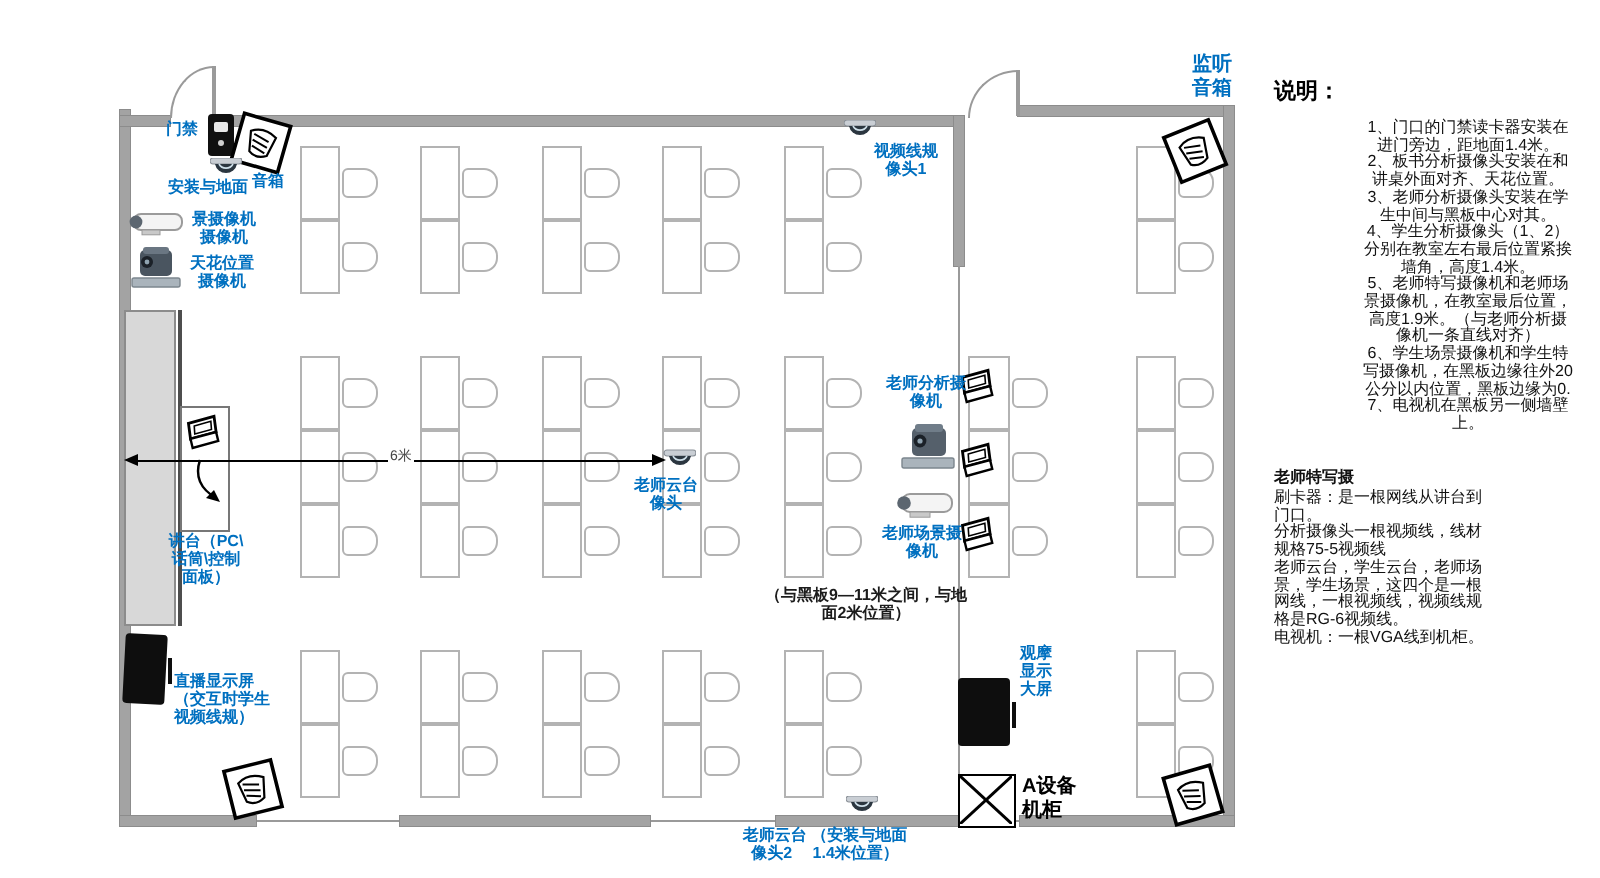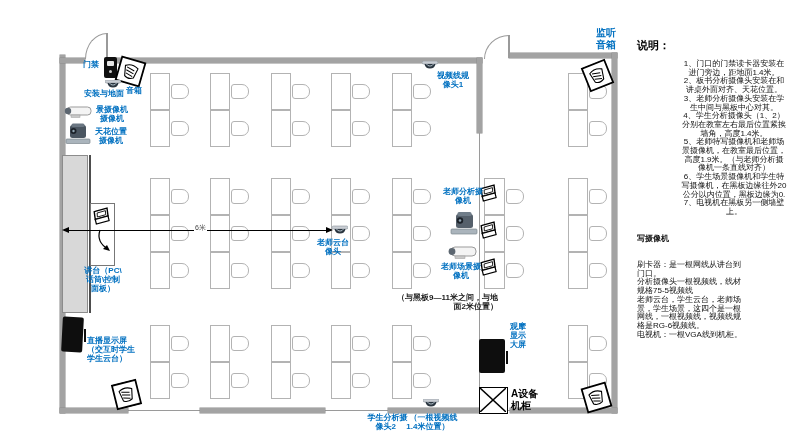--- a/index.html
+++ b/index.html
@@ -180,21 +180,21 @@
     <path d="M15 23 l-7 -2 l4 -4 z" fill="#000"></path>
   </svg>
   <div class="lbl ctr" style="left:77px;top:266px;width:52px;">讲台（PC\
 话筒\控制
 面板）</div>
 
   <div class="mon" style="left:62px;top:317px;width:21px;height:35px;transform:rotate(3deg);"></div>
   <div class="nub" style="left:84px;top:329px;width:2px;height:13px;"></div>
   <div class="lbl" style="left:87px;top:336px;">直播显示屏
 （交互时学生
-学生云台）</div>
+视频线规）</div>
 
   <div class="lbl" style="left:83px;top:60px;">门禁</div>
   <div class="abs" style="left:104px;top:57px;width:13px;height:21px;background:#101010;border-radius:2px;">
     <div style="position:absolute;left:3px;top:4px;width:7px;height:5px;background:#e8e8e8;border-radius:1px;"></div>
     <div style="position:absolute;left:5px;top:13px;width:3px;height:3px;background:#cfcfcf;border-radius:50%;"></div>
   </div>
   <div class="speaker" style="left:117px;top:58px;transform:rotate(16deg);">
     <svg width="27" height="27" viewBox="0 0 27 27">
         <rect x="1.5" y="1.5" width="24" height="24" fill="#fff" stroke="#000" stroke-width="1.8"></rect>
         <path d="M7 9 Q13 5 20 9 L18 19 Q13 22 9 19 Z" fill="#fff" stroke="#000" stroke-width="1.1"></path>
@@ -261,21 +261,21 @@
   <div class="lbl ctr" style="left:428px;top:71px;width:50px;">视频线规
 像头1</div>
 
   <div class="dome" style="left:423px;top:396px;">
     <svg width="16" height="11" viewBox="0 0 16 11">
         <rect x="0" y="0" width="16" height="3" rx="1.5" fill="#c9ced4" stroke="#8a9097" stroke-width="0.6"></rect>
         <path d="M2.5 3 A5.6 5.6 0 0 0 13.5 3 Z" fill="#2b3640"></path>
         <path d="M4.5 3 A4 4 0 0 0 11.5 3" fill="none" stroke="#cfe0ea" stroke-width="0.8"></path>
       </svg>
   </div>
-  <div class="lbl ctr" style="left:330px;top:413px;width:165px;">学生分析摄 （一根视频线
+  <div class="lbl ctr" style="left:330px;top:413px;width:165px;">老师云台 （安装与地面
 像头2　 1.4米位置）</div>
 
   <div class="lbl ctr" style="left:438px;top:187px;width:50px;">老师分析摄
 像机</div>
   <div class="abs" style="left:448px;top:209px;">
     <svg width="32" height="27" viewBox="0 0 32 27">
         <rect x="3" y="20" width="26" height="5" rx="1" fill="#aab4bc" stroke="#7c868e" stroke-width="0.7"></rect>
         <rect x="8" y="5" width="17" height="14" rx="2.5" fill="#55606b"></rect>
         <rect x="9.5" y="3" width="14" height="4" rx="1.5" fill="#707d89"></rect>
         <circle cx="12" cy="11.5" r="3.2" fill="#1b2128"></circle>
@@ -285,21 +285,21 @@
   <div class="abs" style="left:445px;top:244px;">
     <svg width="33" height="16" viewBox="0 0 33 16">
         <rect x="6" y="3" width="25" height="9" rx="4" fill="#f4f4f4" stroke="#9b9b9b" stroke-width="1"></rect>
         <circle cx="7" cy="7.5" r="3.4" fill="#5c6670"></circle>
         <rect x="10" y="12" width="10" height="2.6" fill="#c9c9c9" stroke="#9b9b9b" stroke-width="0.5"></rect>
       </svg>
   </div>
   <div class="lbl ctr" style="left:435px;top:262px;width:52px;">老师场景摄
 像机</div>
 
-  <div class="blk ctr" style="left:368px;top:293px;width:130px;text-align:right;">（与黑板9—11米之间，与地
+  <div class="blk ctr" style="left:368px;top:293px;width:130px;text-align:center;">（与黑板9—11米之间，与地
 面2米位置）</div>
 
   <div class="lbl ctr" style="left:586px;top:27px;width:40px;font-size:10px;line-height:12px;">监听
 音箱</div>
   <div class="speaker" style="left:584px;top:62px;transform:rotate(-22deg);">
     <svg width="27" height="27" viewBox="0 0 27 27">
         <rect x="1.5" y="1.5" width="24" height="24" fill="#fff" stroke="#000" stroke-width="1.8"></rect>
         <path d="M7 9 Q13 5 20 9 L18 19 Q13 22 9 19 Z" fill="#fff" stroke="#000" stroke-width="1.1"></path>
         <line x1="9" y1="10" x2="17" y2="12" stroke="#000" stroke-width="1"></line>
         <line x1="9" y1="13" x2="17" y2="15" stroke="#000" stroke-width="1"></line>
@@ -352,22 +352,22 @@
 墙角，高度1.4米。
 5、老师特写摄像机和老师场
 景摄像机，在教室最后位置，
 高度1.9米。（与老师分析摄
 像机一条直线对齐）
 6、学生场景摄像机和学生特
 写摄像机，在黑板边缘往外20
 公分以内位置，黑板边缘为0.
 7、电视机在黑板另一侧墙壁
 上。</div>
-  <div class="panel-t" style="left:637px;top:235px;font-weight:bold;">写摄像机</div>
-  <div class="panel-t" style="left:637px;top:261px;">刷卡器：是一根网线从讲台到
+  <div class="panel-t" style="left:637px;top:235px;font-weight:bold;">老师特写摄</div>
+  <div class="panel-t" style="left:637px;top:245px;">刷卡器：是一根网线从讲台到
 门口。
 分析摄像头一根视频线，线材
 规格75-5视频线
 老师云台，学生云台，老师场
 景，学生场景，这四个是一根
 网线，一根视频线，视频线规
 格是RG-6视频线。
 电视机：一根VGA线到机柜。</div>
 
 </div>

